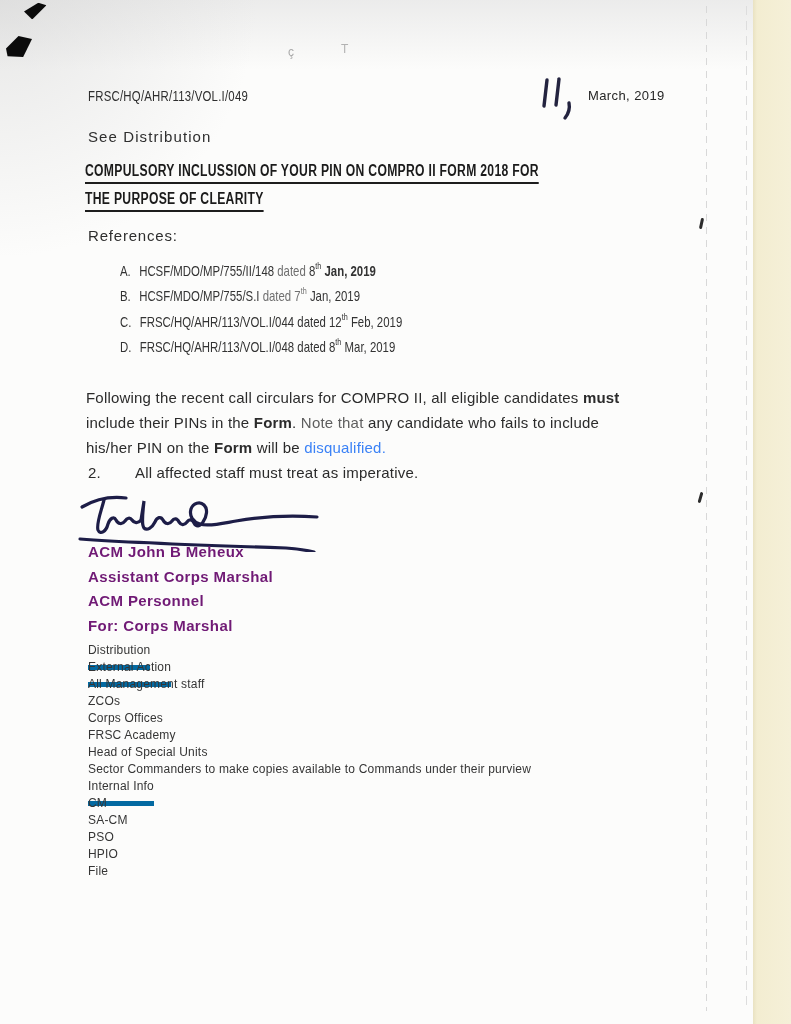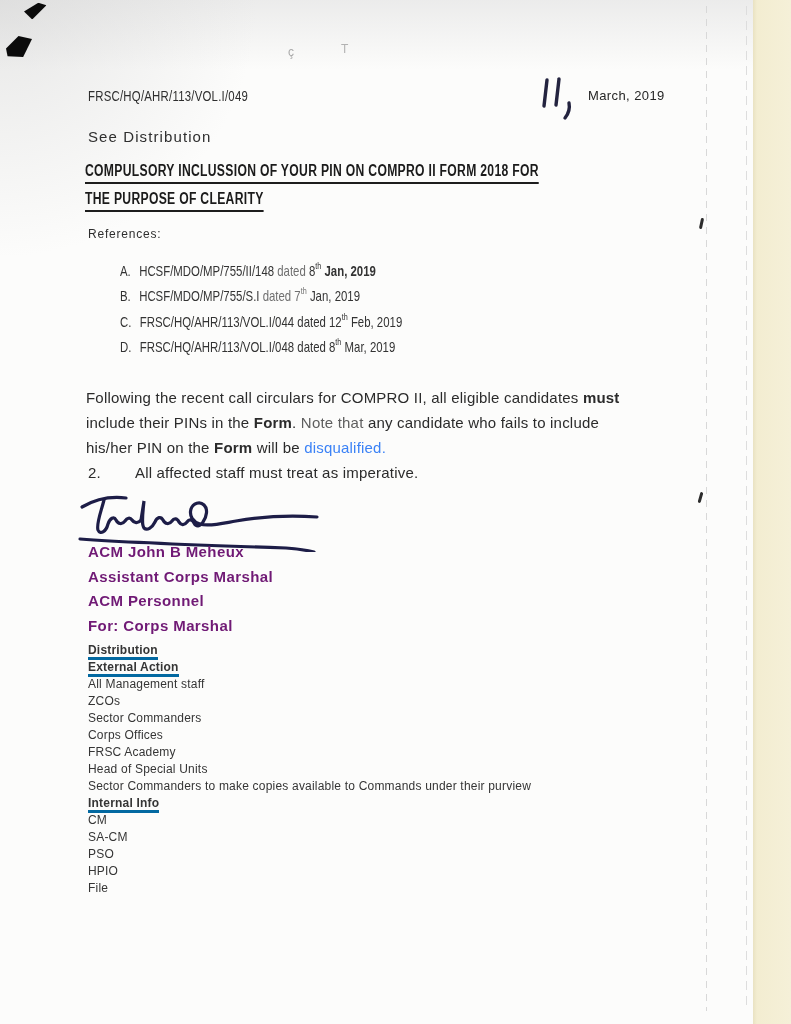--- a/index.html
+++ b/index.html
@@ -21,37 +21,37 @@
   
   .ref-no{left:88px;top:87px;font-size:15px;letter-spacing:.3px;}
   .date-text{left:588px;top:88px;font-size:13px;letter-spacing:.4px;color:#262626;}
   .hand-day{left:539px;top:76px;}
   .see-dist{left:88px;top:128px;font-size:15px;letter-spacing:1.1px;}
   
   .title{left:85px;top:162px;font-size:16px;font-weight:700;color:#1b1b1b;letter-spacing:.4px;}
   .title .tl{height:27.5px;}
   .title .u{display:inline-block;border-bottom:2.5px solid #1d1d1d;padding-bottom:2px;}
   
-  .refs-label{left:88px;top:227px;font-size:12px;letter-spacing:.8px;}
+  .refs-label{left:88px;top:227px;font-size:15px;letter-spacing:.8px;}
   .refs{left:120px;top:261px;font-size:15px;color:#333;}
   .refs .ref-line{height:25.3px;}
   .ref-label{display:inline-block;margin-right:11px;}
   
   .para1{left:86px;top:389px;font-size:15px;letter-spacing:.2px;color:#2b2b2b;}
   .para1 .pl{height:24.8px;}
   .para2{left:88px;top:464px;font-size:15px;letter-spacing:.2px;color:#2b2b2b;}
   .para2 .p2-text{margin-left:34px;}
   
   .sig-svg{left:74px;top:486px;}
   .signatory{left:88px;top:543px;font-size:15px;font-weight:600;letter-spacing:.4px;color:#701a75;}
   .signatory div{height:24.6px;}
   
   .dist{left:88px;top:643px;font-size:12px;letter-spacing:.2px;color:#353535;}
   .dist div{height:17px;}
-  .dist .hd span{display:inline-block;border-bottom:3px solid #0369a1;padding-bottom:0;font-weight:700;}
+  .dist .hd span{display:inline-block;border-bottom:5px solid #0369a1;padding-bottom:8px;font-weight:400;}
   
   .blot1{position:absolute;left:24px;top:3px;width:23px;height:16px;background:#0b0b0b;
     clip-path:polygon(0 45%,66% 0,100% 22%,32% 100%);transform:rotate(-6deg);}
   .blot2{position:absolute;left:6px;top:36px;width:26px;height:21px;background:#0b0b0b;
     clip-path:polygon(0 60%,48% 0,100% 14%,66% 100%,6% 96%);}
   .pencil{position:absolute;font-size:12px;color:#a9a9a9;}
   .pm1{left:288px;top:45px;}
   .pm2{left:341px;top:42px;color:#b2b2b2;}
   .tick{position:absolute;width:3px;height:11px;background:#2c2c2c;border-radius:2px;}
   .tick1{left:700px;top:218px;transform:rotate(12deg);}
@@ -146,21 +146,20 @@
     <div>Assistant Corps Marshal</div>
     <div>ACM Personnel</div>
     <div>For: Corps Marshal</div>
   </div>
 
   <div class="abs dist">
     <div class="hd"><span>Distribution</span></div>
     <div class="hd"><span>External Action</span></div>
     <div>All Management staff</div>
     <div>ZCOs</div>
-    <div>Sector Commanders</div>
     <div>Corps Offices</div>
     <div>FRSC Academy</div>
     <div>Head of Special Units</div>
     <div>Sector Commanders to make copies available to Commands under their purview</div>
     <div class="hd"><span>Internal Info</span></div>
     <div>CM</div>
     <div>SA-CM</div>
     <div>PSO</div>
     <div>HPIO</div>
     <div>File</div>

